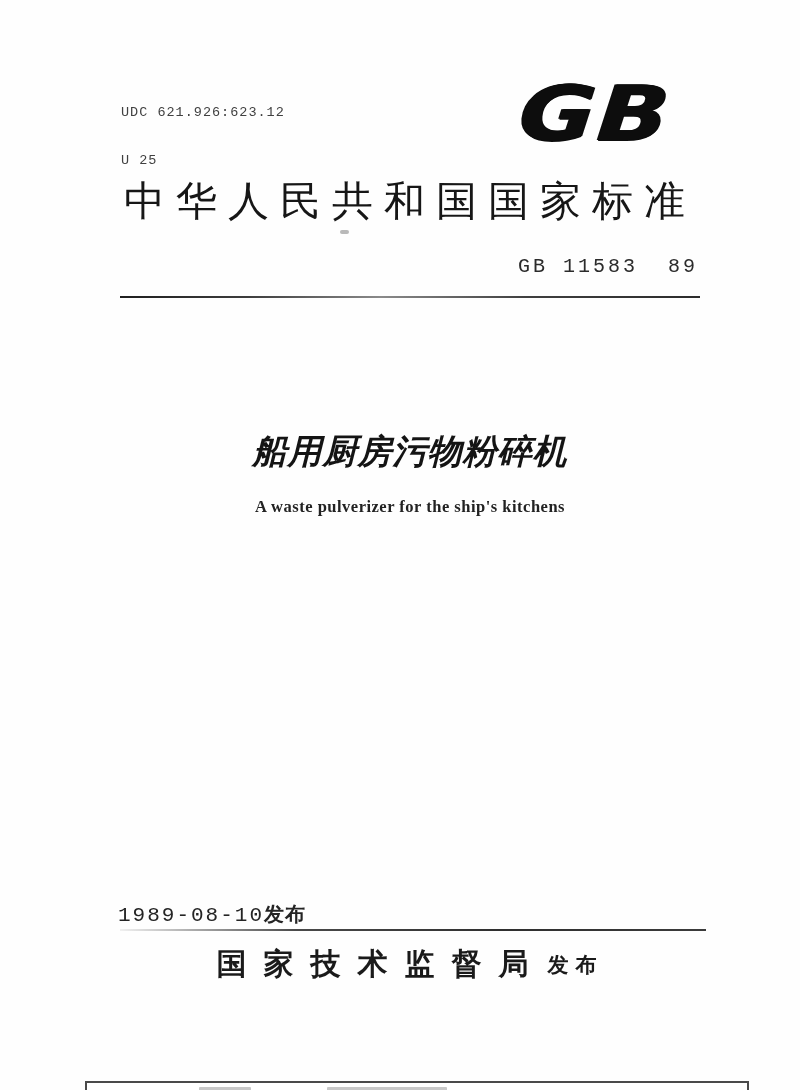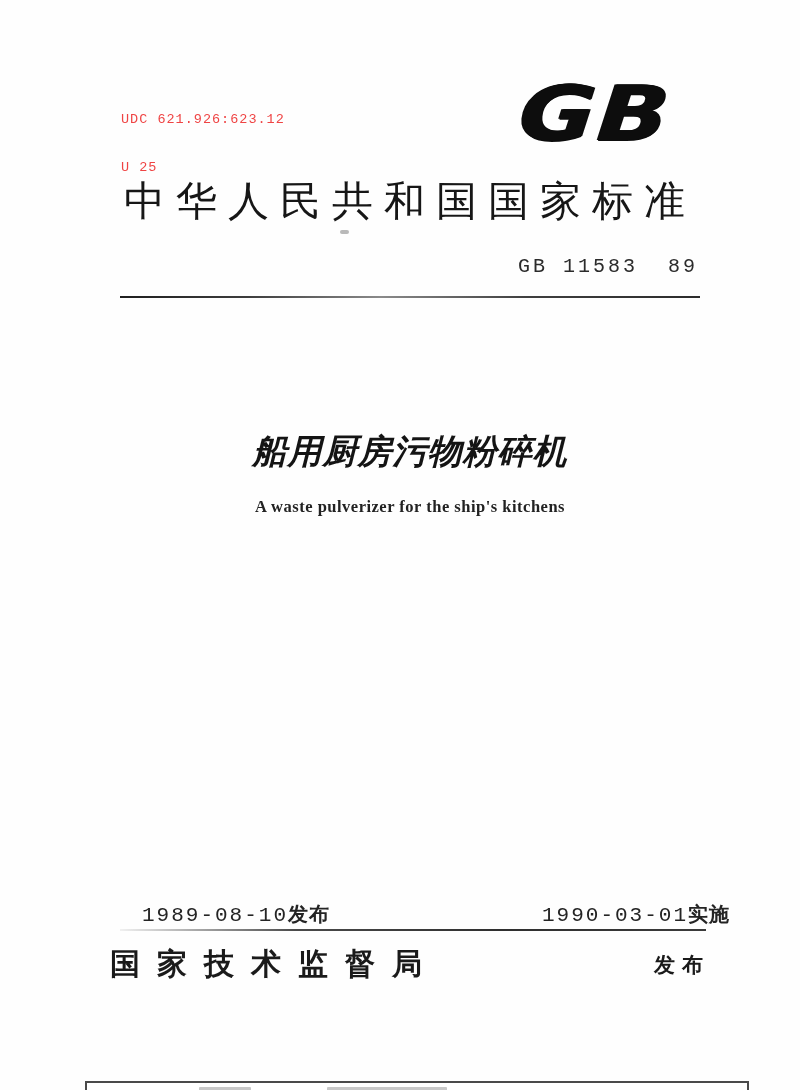--- a/index.html
+++ b/index.html
@@ -21,23 +21,23 @@
     letter-spacing:1px;
     z-index:1;user-select:none;white-space:nowrap;
   }
   .watermark .wm-gray{color:#d9d9d9;}
   .watermark .wm-pink{color:#e7cbcb;}
 
   .layer{position:absolute;inset:0;z-index:2;}
 
   
   .udc-block{
-    position:absolute;left:121px;top:80px;
+    position:absolute;left:121px;top:73px;
     font-family:"Liberation Mono","DejaVu Sans Mono",monospace;
-    font-size:13.5px;line-height:16px;color:#ef4444;
+    font-size:13.5px;line-height:16px;color:#404040;
     letter-spacing:1px;white-space:pre;
   }
 
   
   .gb-logo{
     position:absolute;left:523px;top:76px;
     font-family:"DejaVu Sans",sans-serif;
     font-size:76px;line-height:1;font-weight:900;font-style:italic;
     color:#0d0d0d;
     transform:scaleX(1.22) skewX(-4deg);
@@ -78,38 +78,38 @@
     text-align:center;
     font-family:"Liberation Serif","DejaVu Serif",serif;
     font-size:16.5px;font-weight:bold;color:#222222;
     letter-spacing:0.5px;white-space:nowrap;
   }
 
   
   .dates-row{
     position:absolute;left:118px;top:901px;width:588px;
     display:flex;justify-content:space-between;align-items:baseline;
-    color:#242424;white-space:nowrap;margin-left:24px;
+    color:#242424;white-space:nowrap;
   }
   .date-num{
     font-family:"Liberation Mono","DejaVu Sans Mono",monospace;
     font-size:21px;letter-spacing:2px;
   }
   .date-label{
     font-size:20px;font-weight:bold;letter-spacing:1px;
   }
   .rule-bottom{
     position:absolute;left:120px;top:929px;width:586px;height:2px;
     background:linear-gradient(to right,rgba(80,80,80,0.08) 0%,#4a4a4a 30%,#2f2f2f 65%,#3b3b3b 100%);
   }
 
   
   .publisher-row{
     position:absolute;left:110px;top:945px;width:600px;
-    display:flex;justify-content:space-between;align-items:flex-end;
+    display:flex;justify-content:center;align-items:flex-end;
     color:#1a1a1a;white-space:nowrap;
   }
   .publisher-name{
     font-size:30px;font-weight:600;letter-spacing:17px;line-height:1.25;
   }
   .publisher-suffix{
     font-size:21px;font-weight:bold;letter-spacing:7px;
     padding-bottom:4px;margin-left:2px;
   }
 
@@ -147,23 +147,20 @@
     <div class="rule-top"></div>
     <div class="dot-artifact"></div>
 
     <div class="title-zh">船用厨房污物粉碎机</div>
     <div class="title-en">A waste pulverizer for the ship's kitchens</div>
 
     <div class="dates-row">
       <div>
         <span class="date-num">1989-08-10</span><span class="date-label">发布</span>
       </div>
-      <div>
-        <span class="date-num">1990-03-01</span><span class="date-label">实施</span>
-      </div>
     </div>
 
     <div class="rule-bottom"></div>
 
     <div class="publisher-row">
       <span class="publisher-name">国家技术监督局</span>
       <span class="publisher-suffix">发布</span>
     </div>
 
     <div class="bottom-box">

